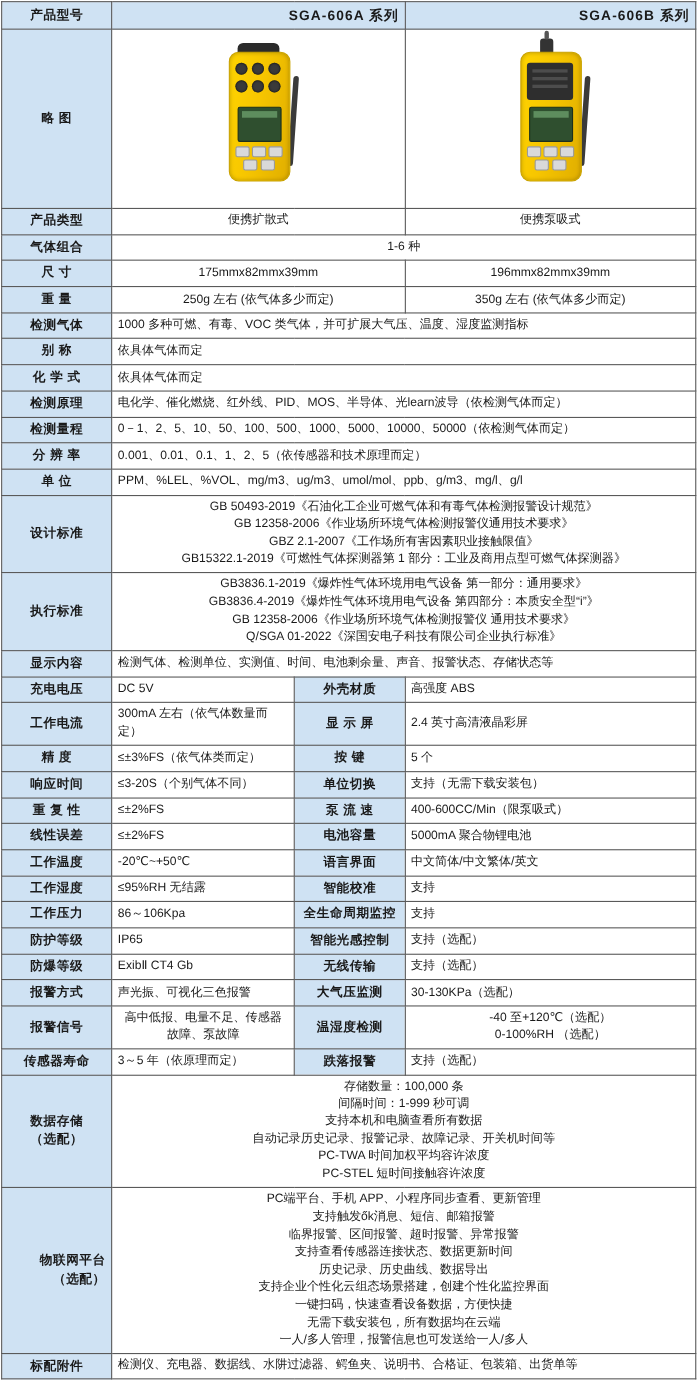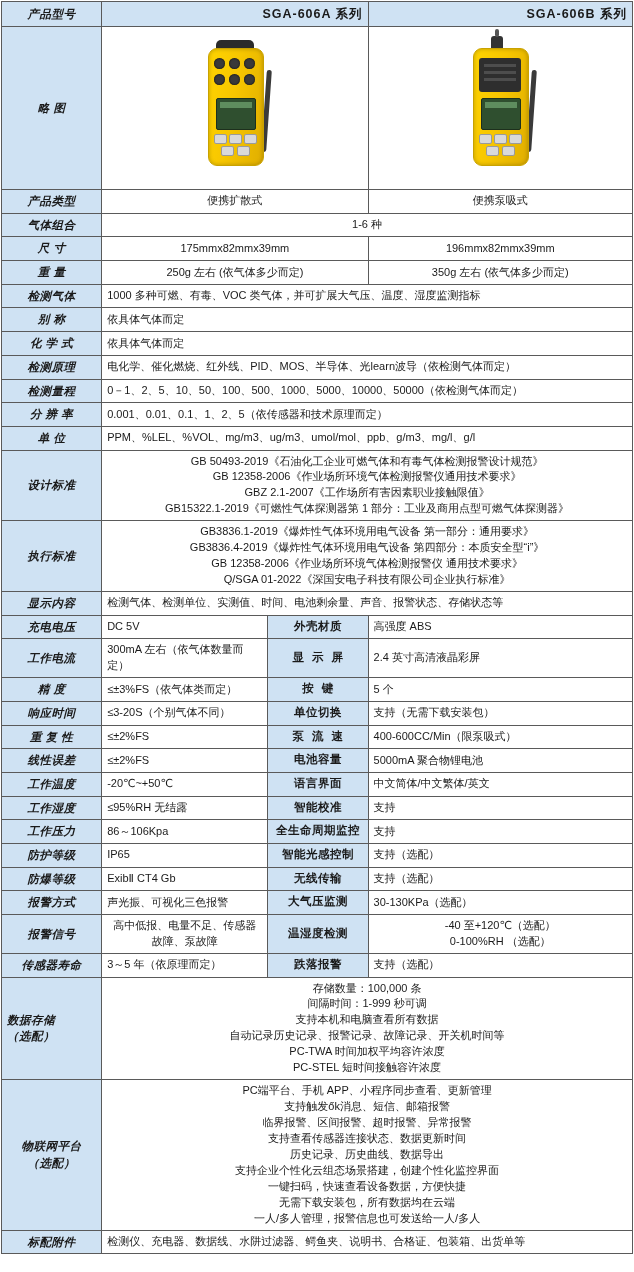--- a/index.html
+++ b/index.html
@@ -24,29 +24,27 @@
     line-height:1.45;
     word-break:break-all;
   }
   .lbl{
     background:#cfe2f3;
     text-align:center;
     font-weight:bold;
     font-size:11.5px;
     letter-spacing:0.5px;
     width:100px;
-    font-style:italic;
   }
   .lbl2{
     background:#cfe2f3;
     text-align:center;
     font-weight:bold;
     font-size:11.5px;
     letter-spacing:0.5px;
-    font-family:Liberation Mono, monospace;
   }
   .val{ background:#fff; }
   .ctr{ text-align:center;margin-top:45px; }
   .lft{ text-align:left; }
   .hdr{
     background:#cfe2f3;
     text-align:right;
     font-weight:bold;
     font-size:12.5px;
     letter-spacing:1px;
@@ -348,32 +346,32 @@
   </tr>
 
   <tr>
     <td class="lbl">传感器寿命</td>
     <td class="val lft">3～5 年（依原理而定）</td>
     <td class="lbl2">跌落报警</td>
     <td class="val lft">支持（选配）</td>
   </tr>
 
   <tr>
-    <td class="lbl multiline ctr" style="text-align:left">数据存储
+    <td class="lbl multiline ctr" style="text-align:center">数据存储
 （选配）</td>
     <td class="val multiline" colspan="3">存储数量：100,000 条
 间隔时间：1-999 秒可调
 支持本机和电脑查看所有数据
 自动记录历史记录、报警记录、故障记录、开关机时间等
 PC-TWA 时间加权平均容许浓度
 PC-STEL 短时间接触容许浓度</td>
   </tr>
 
   <tr>
-    <td class="lbl multiline ctr" style="text-align:center">物联网平台
+    <td class="lbl multiline ctr" style="text-align:right">物联网平台
 （选配）</td>
     <td class="val multiline" colspan="3">PC端平台、手机 APP、小程序同步查看、更新管理
 支持触发ők消息、短信、邮箱报警
 临界报警、区间报警、超时报警、异常报警
 支持查看传感器连接状态、数据更新时间
 历史记录、历史曲线、数据导出
 支持企业个性化云组态场景搭建，创建个性化监控界面
 一键扫码，快速查看设备数据，方便快捷
 无需下载安装包，所有数据均在云端
 一人/多人管理，报警信息也可发送给一人/多人</td>

